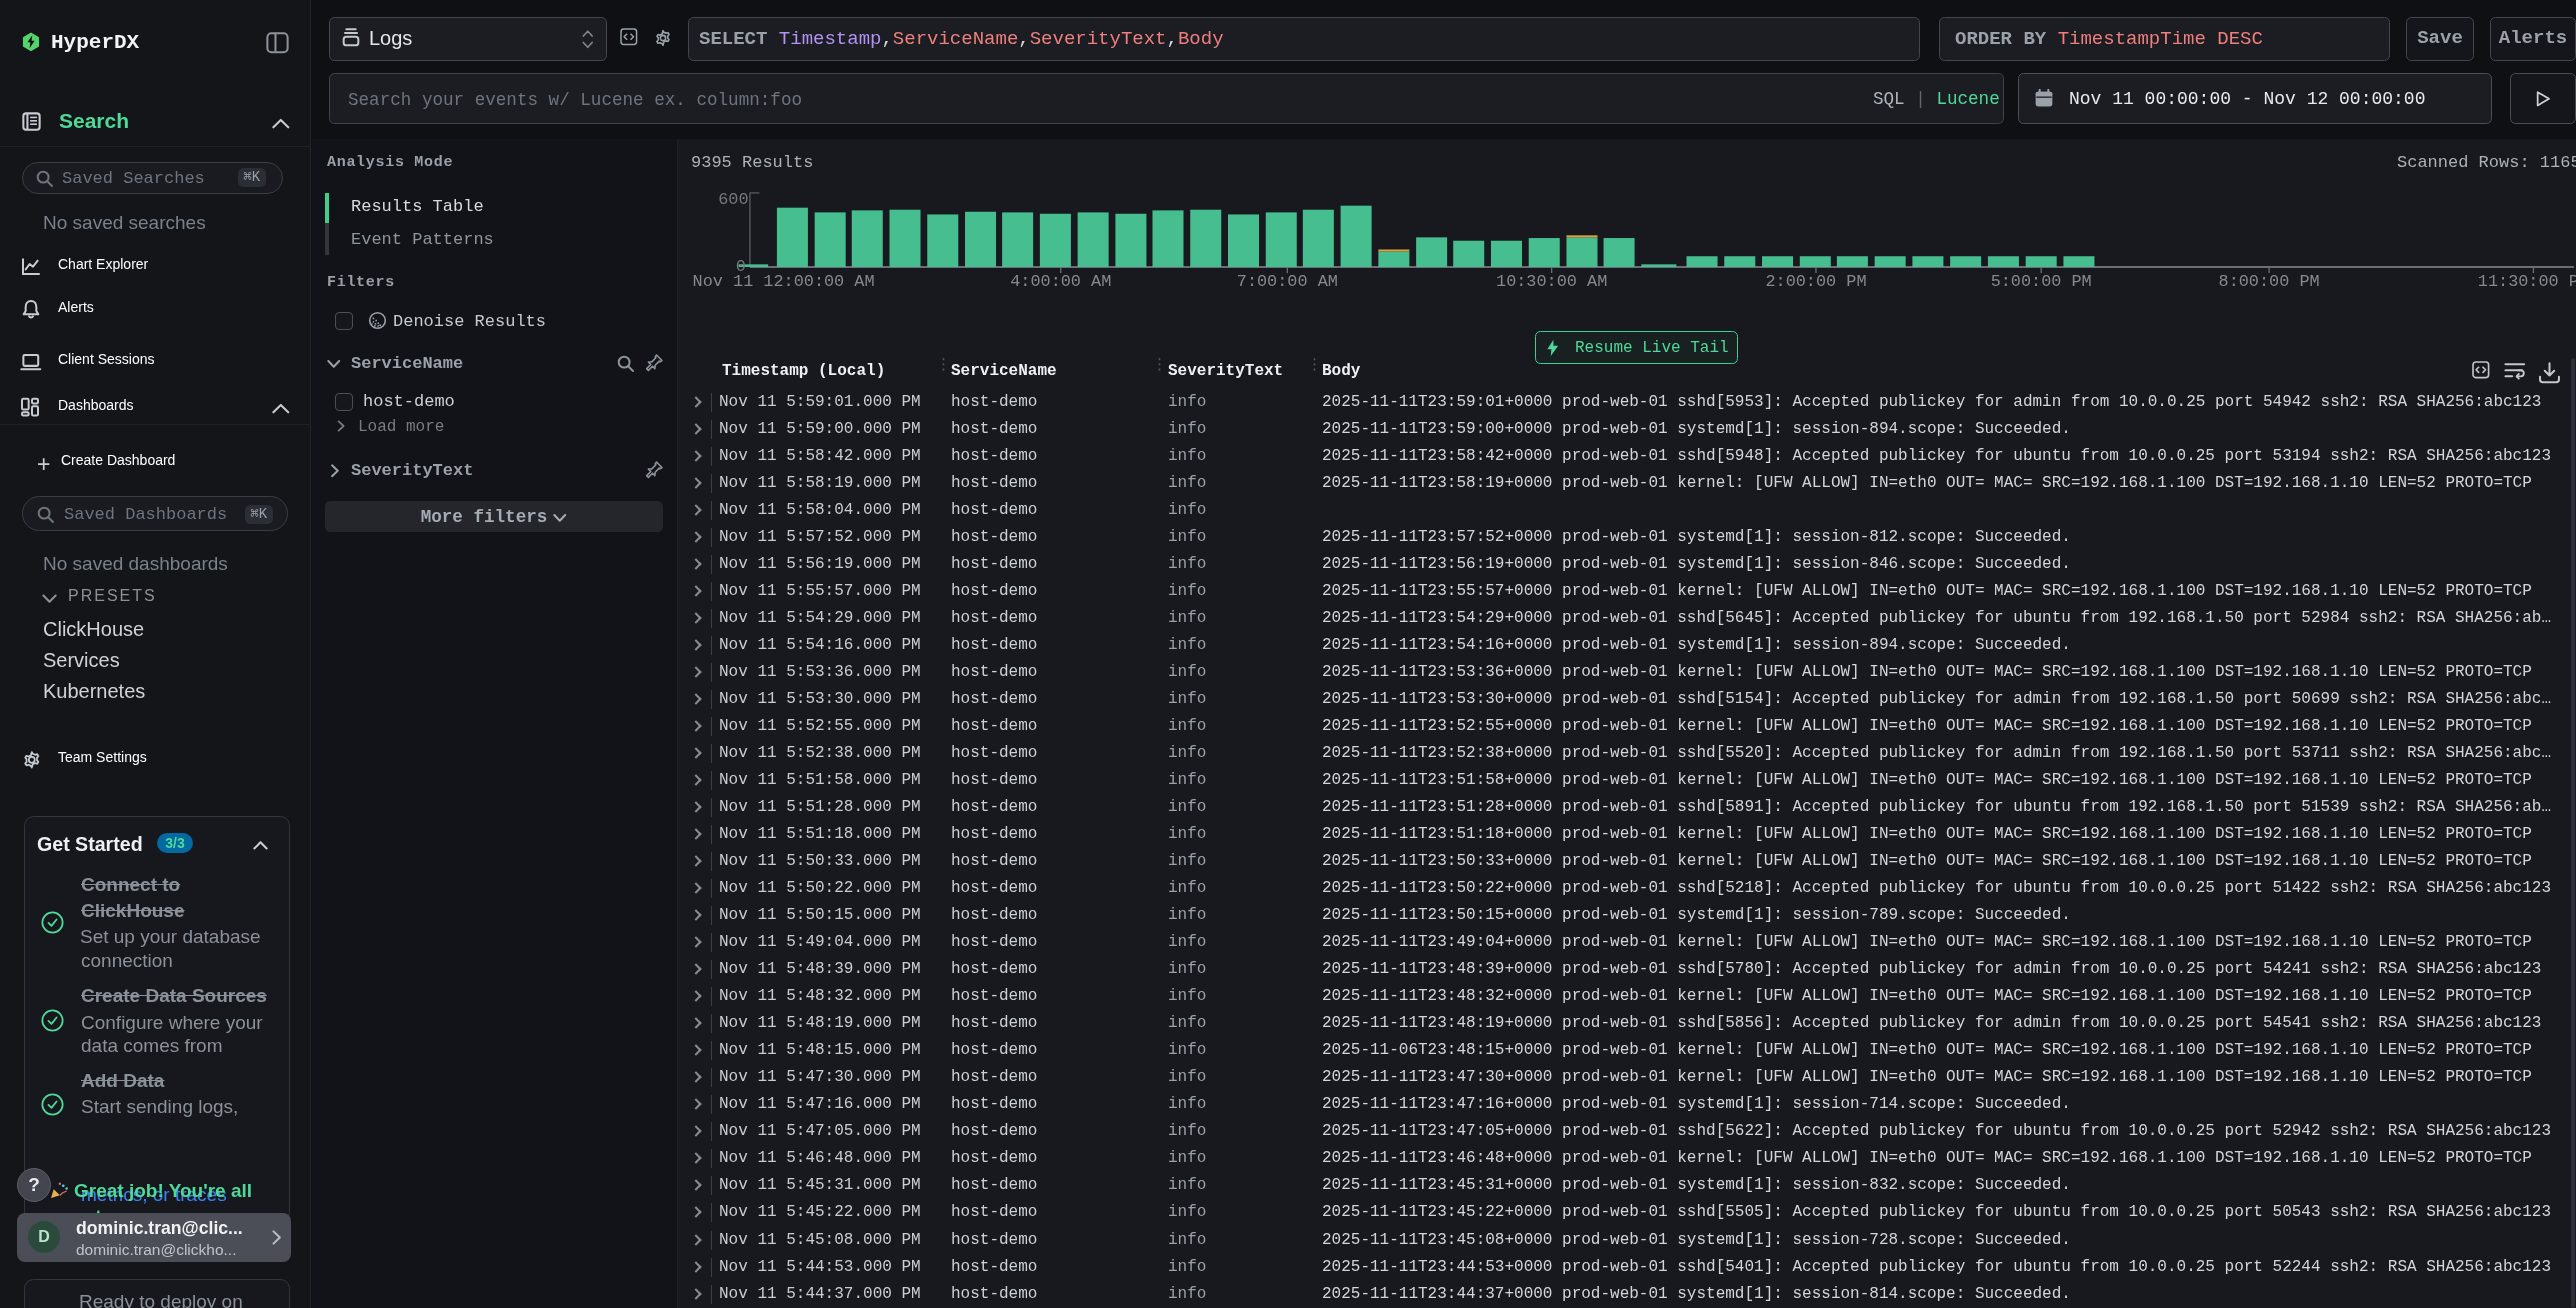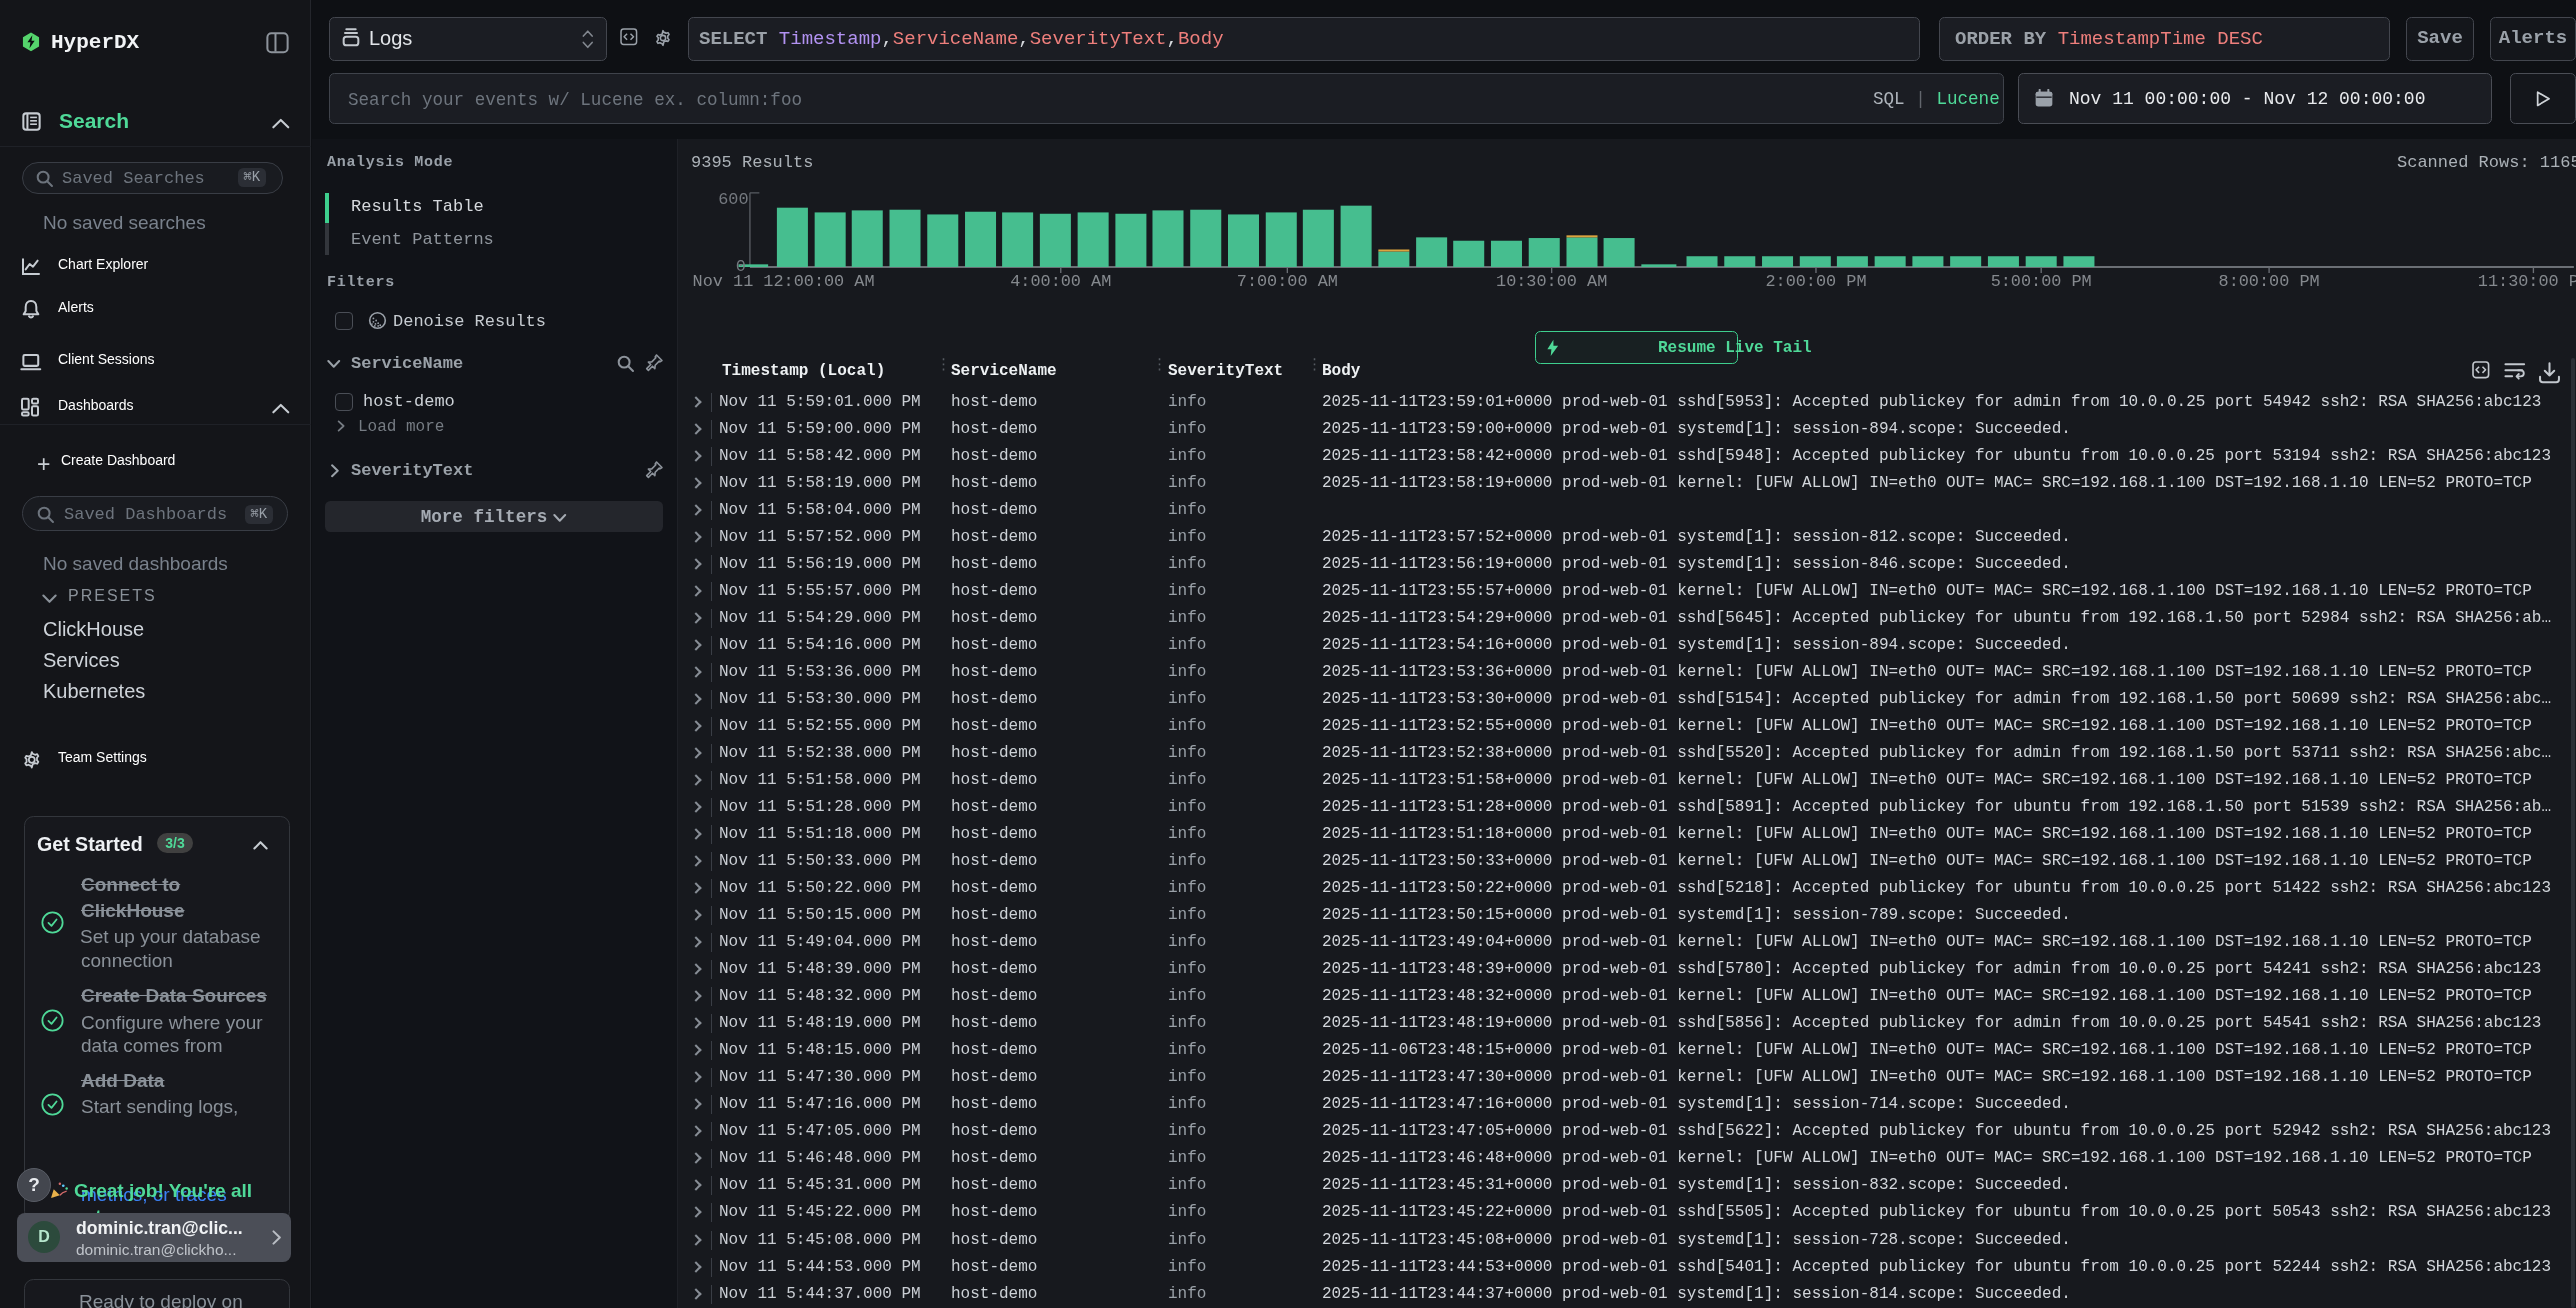--- a/index.html
+++ b/index.html
@@ -135,21 +135,21 @@
     <div class="abs" style="left:21px;top:749px">
       <svg style="" width="21.6" height="21.6" viewBox="0 0 32 32" fill="none">
         <path d="M16 4.5 l1.5 2.8 a9.2 9.2 0 0 1 3.4 1.4 l3.1-1 1.7 2.9 -2.1 2.4 a9.2 9.2 0 0 1 0 3.6 l2.1 2.4 -1.7 2.9 -3.1-1 a9.2 9.2 0 0 1 -3.4 1.4 L16 27.5 l-1.5-2.8 a9.2 9.2 0 0 1 -3.4-1.4 l-3.1 1 -1.7-2.9 2.1-2.4 a9.2 9.2 0 0 1 0-3.6 L6.3 13 l1.7-2.9 3.1 1 a9.2 9.2 0 0 1 3.4-1.4 Z" stroke="#c7ccd2" stroke-width="2.6" stroke-linejoin="round"></path>
         <circle cx="16" cy="16" r="4.4" stroke="#c7ccd2" stroke-width="2.6"></circle>
       </svg>
     </div>
     <div class="abs navtx" style="left:58px;top:749px">Team Settings</div>
   </div>
 <div class="abs" style="left:24px;top:816px;width:266px;height:405px;border:1.4px solid #33363c;border-radius:9.5px;background:#17181d"></div>
 <div class="abs sans" style="left:37px;top:833px;font-size:19.6px;font-weight:bold;color:#eef0f3">Get Started</div>
-<div class="abs sans" style="left:157px;top:833px;width:36px;height:20px;background:#404040;border-radius:10.8px;color:#4fd998;font-size:14px;font-weight:bold;text-align:center;line-height:20px">3/3</div>
+<div class="abs sans" style="left:157px;top:833px;width:36px;height:20px;background:#0369a1;border-radius:10.8px;color:#4fd998;font-size:14px;font-weight:bold;text-align:center;line-height:20px">3/3</div>
 <div class="abs" style="left:253px;top:838px">
     <svg style="" width="15" height="15" viewBox="0 0 22 22" fill="none">
       <path d="M2 15.399999999999999 L11.0 6.16 L20 15.399999999999999" stroke="#c7ccd2" stroke-width="3" stroke-linecap="round" stroke-linejoin="round" fill="none"></path>
     </svg>
   </div>
 <div class="abs" style="left:41px;top:911px">
     <svg style="" width="23" height="23" viewBox="0 0 34 34" fill="none">
       <circle cx="17" cy="17" r="15" stroke="#4fd998" stroke-width="2.6"></circle>
       <path d="M11 17.5 L15.5 22 L23 12.5" stroke="#4fd998" stroke-width="2.6" stroke-linecap="round" stroke-linejoin="round"></path>
     </svg>
@@ -389,21 +389,21 @@
       <text x="103" y="42" fill="#74797f" font-size="25" font-family="Liberation Mono" text-anchor="end">600</text>
       <text x="99" y="141" fill="#74797f" font-size="25" font-family="Liberation Mono" text-anchor="end">0</text>
     </svg>
   </div>
 <div class="abs" style="left:1535px;top:331px;width:203px;height:33px;border:1.4px solid #3ecf8e;border-radius:5.4px;background:rgba(62,207,142,0.04)"></div>
 <div class="abs" style="left:1546px;top:339px">
     <svg style="" width="13.5" height="17.6" viewBox="0 0 20 26" fill="none">
       <path d="M11 1 L2 15 H8 L7 25 L18 10 H11 Z" fill="#4fd998"></path>
     </svg>
   </div>
-<div class="abs mono" style="left:1658px;top:339px;font-size:16px;font-weight:bold;color:#4fd998">Resume Live Tail</div>
+<div class="abs mono" style="left:1575px;top:339px;font-size:16px;font-weight:normal;color:#4fd998">Resume Live Tail</div>
 <div class="abs" style="left:2472px;top:361px">
     <svg style="" width="17.6" height="17.6" viewBox="0 0 26 26" fill="none">
       <rect x="1.5" y="1.5" width="23" height="23" rx="4" stroke="#c3c8ce" stroke-width="2.4"></rect>
       <path d="M10.5 8.5 L6 13 L10.5 17.5 M15.5 8.5 L20 13 L15.5 17.5" stroke="#c3c8ce" stroke-width="2.4" stroke-linejoin="round"></path>
     </svg>
   </div>
 <div class="abs" style="left:2504px;top:362px">
     <svg style="" width="21.6" height="20" viewBox="0 0 32 30" fill="none">
       <line x1="2" y1="3.5" x2="30" y2="3.5" stroke="#c3c8ce" stroke-width="3" stroke-linecap="round"></line>
       <line x1="2" y1="12.5" x2="27" y2="12.5" stroke="#c3c8ce" stroke-width="3" stroke-linecap="round"></line>

